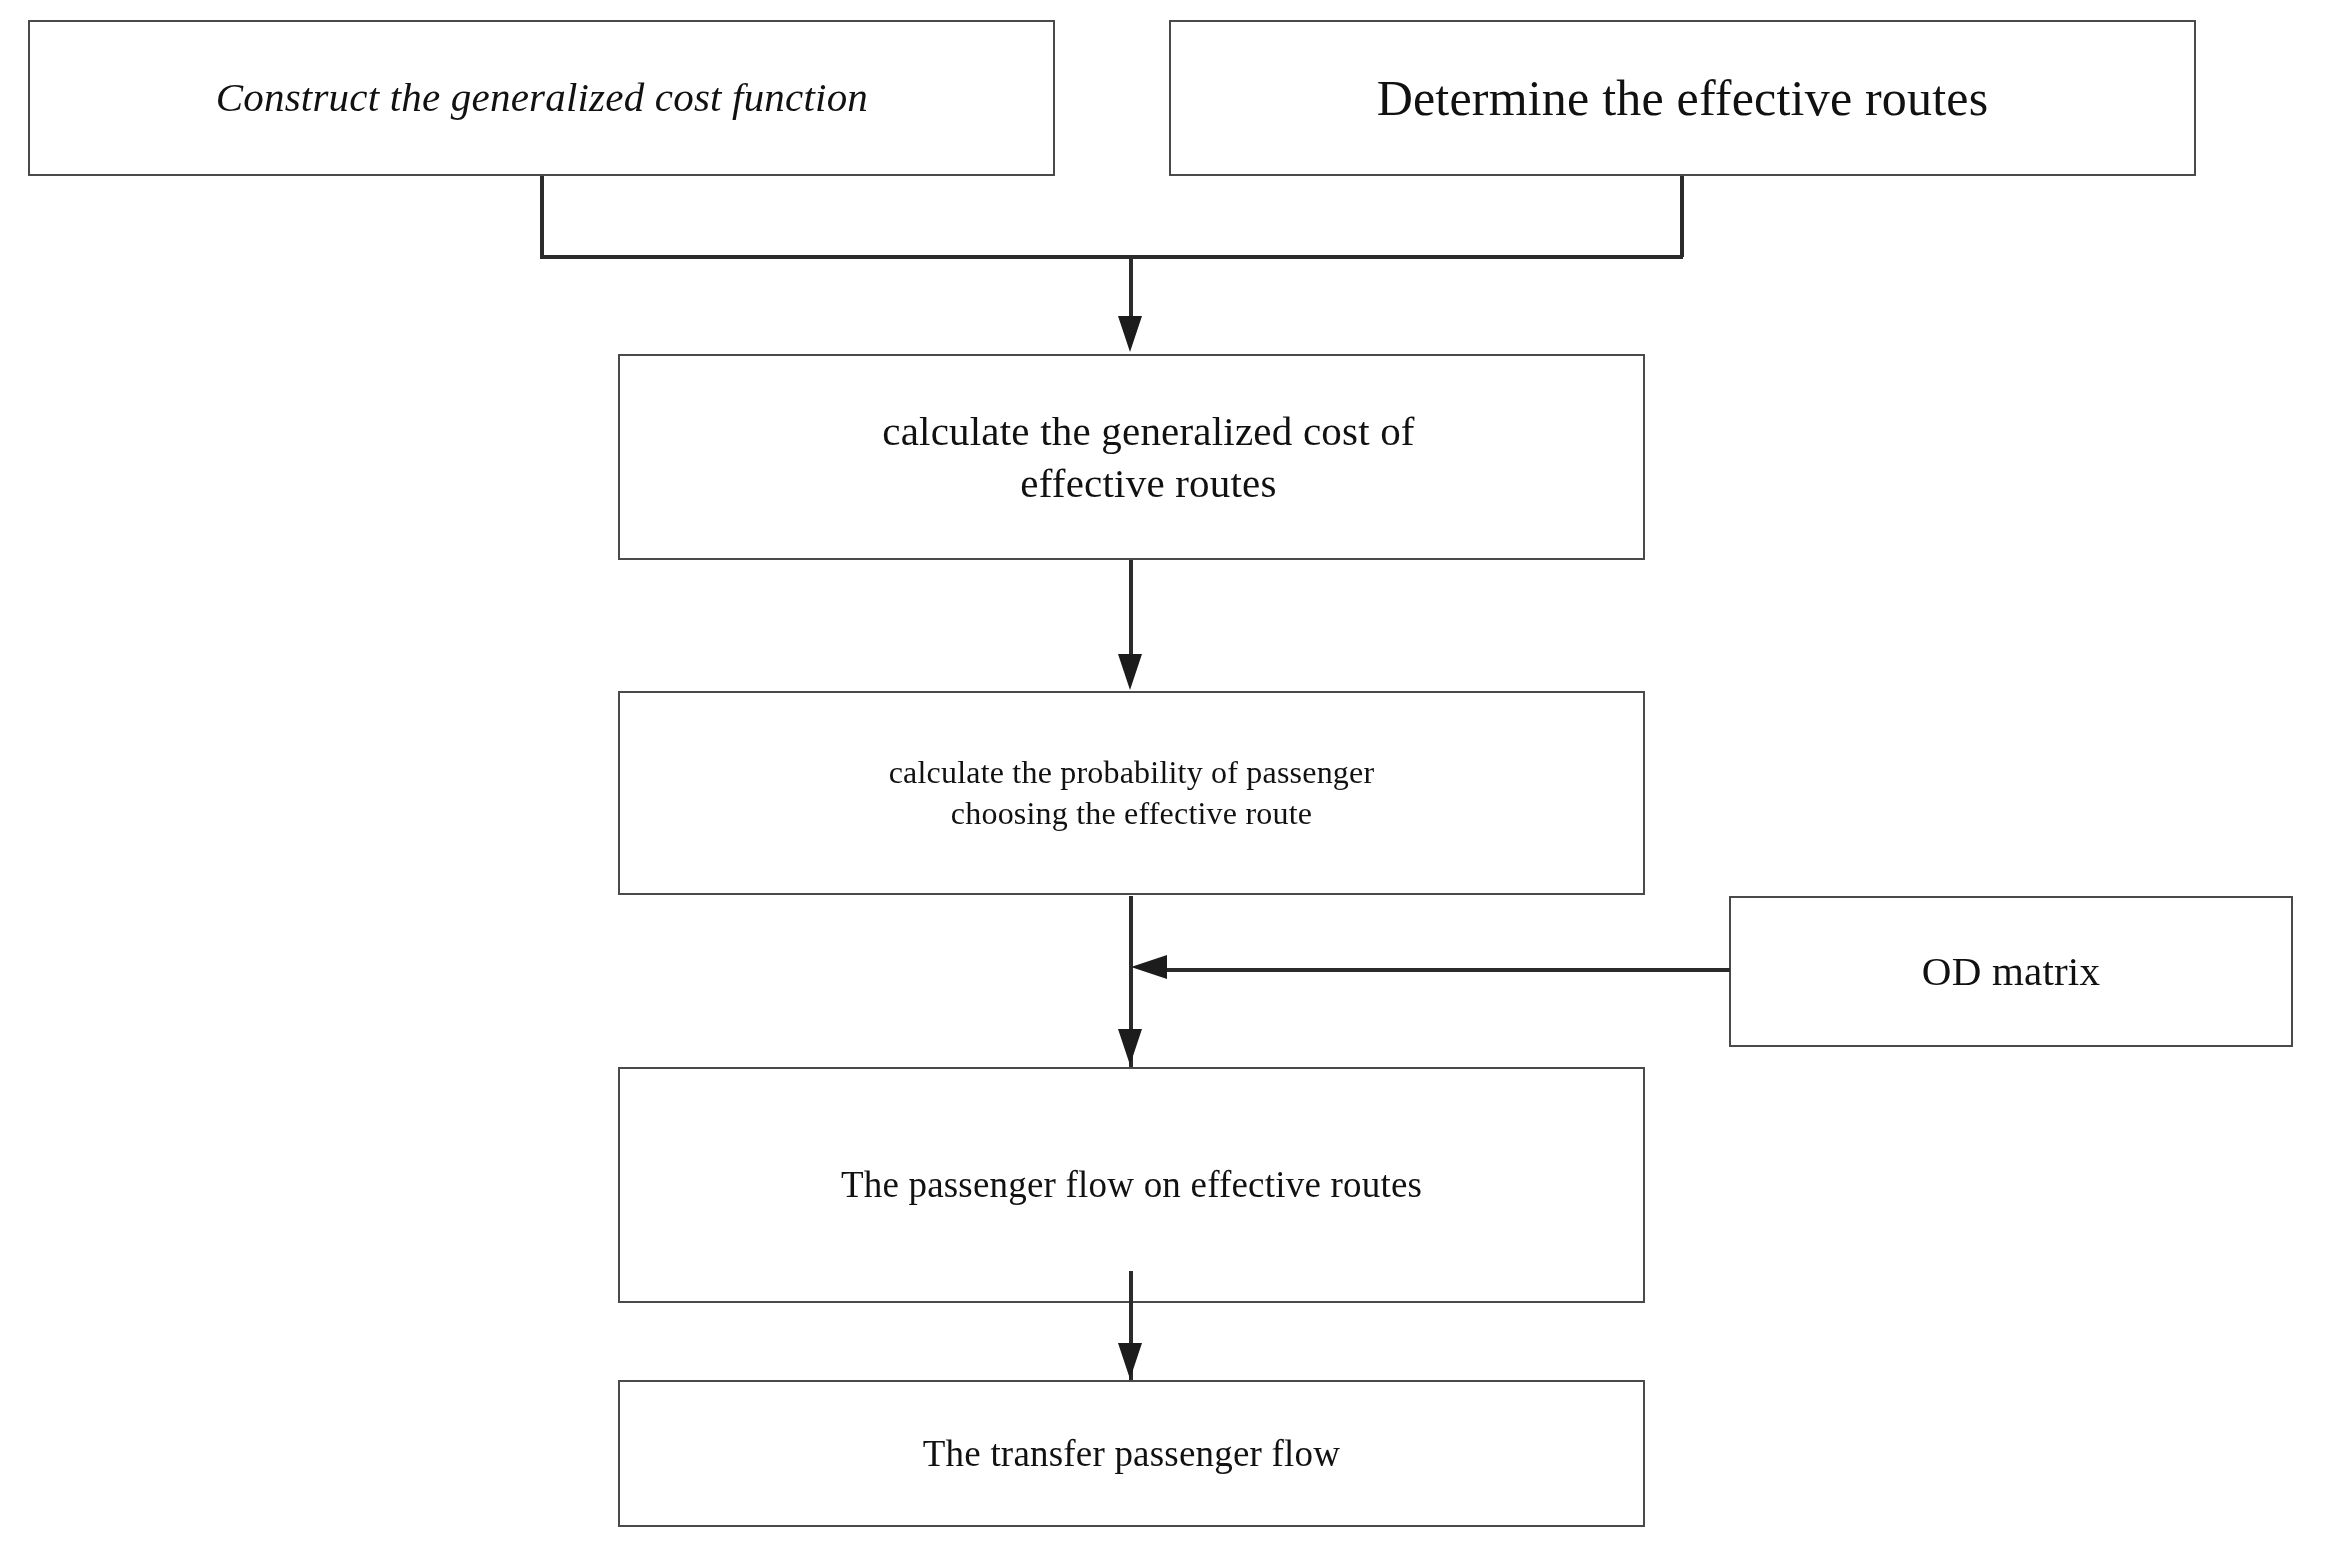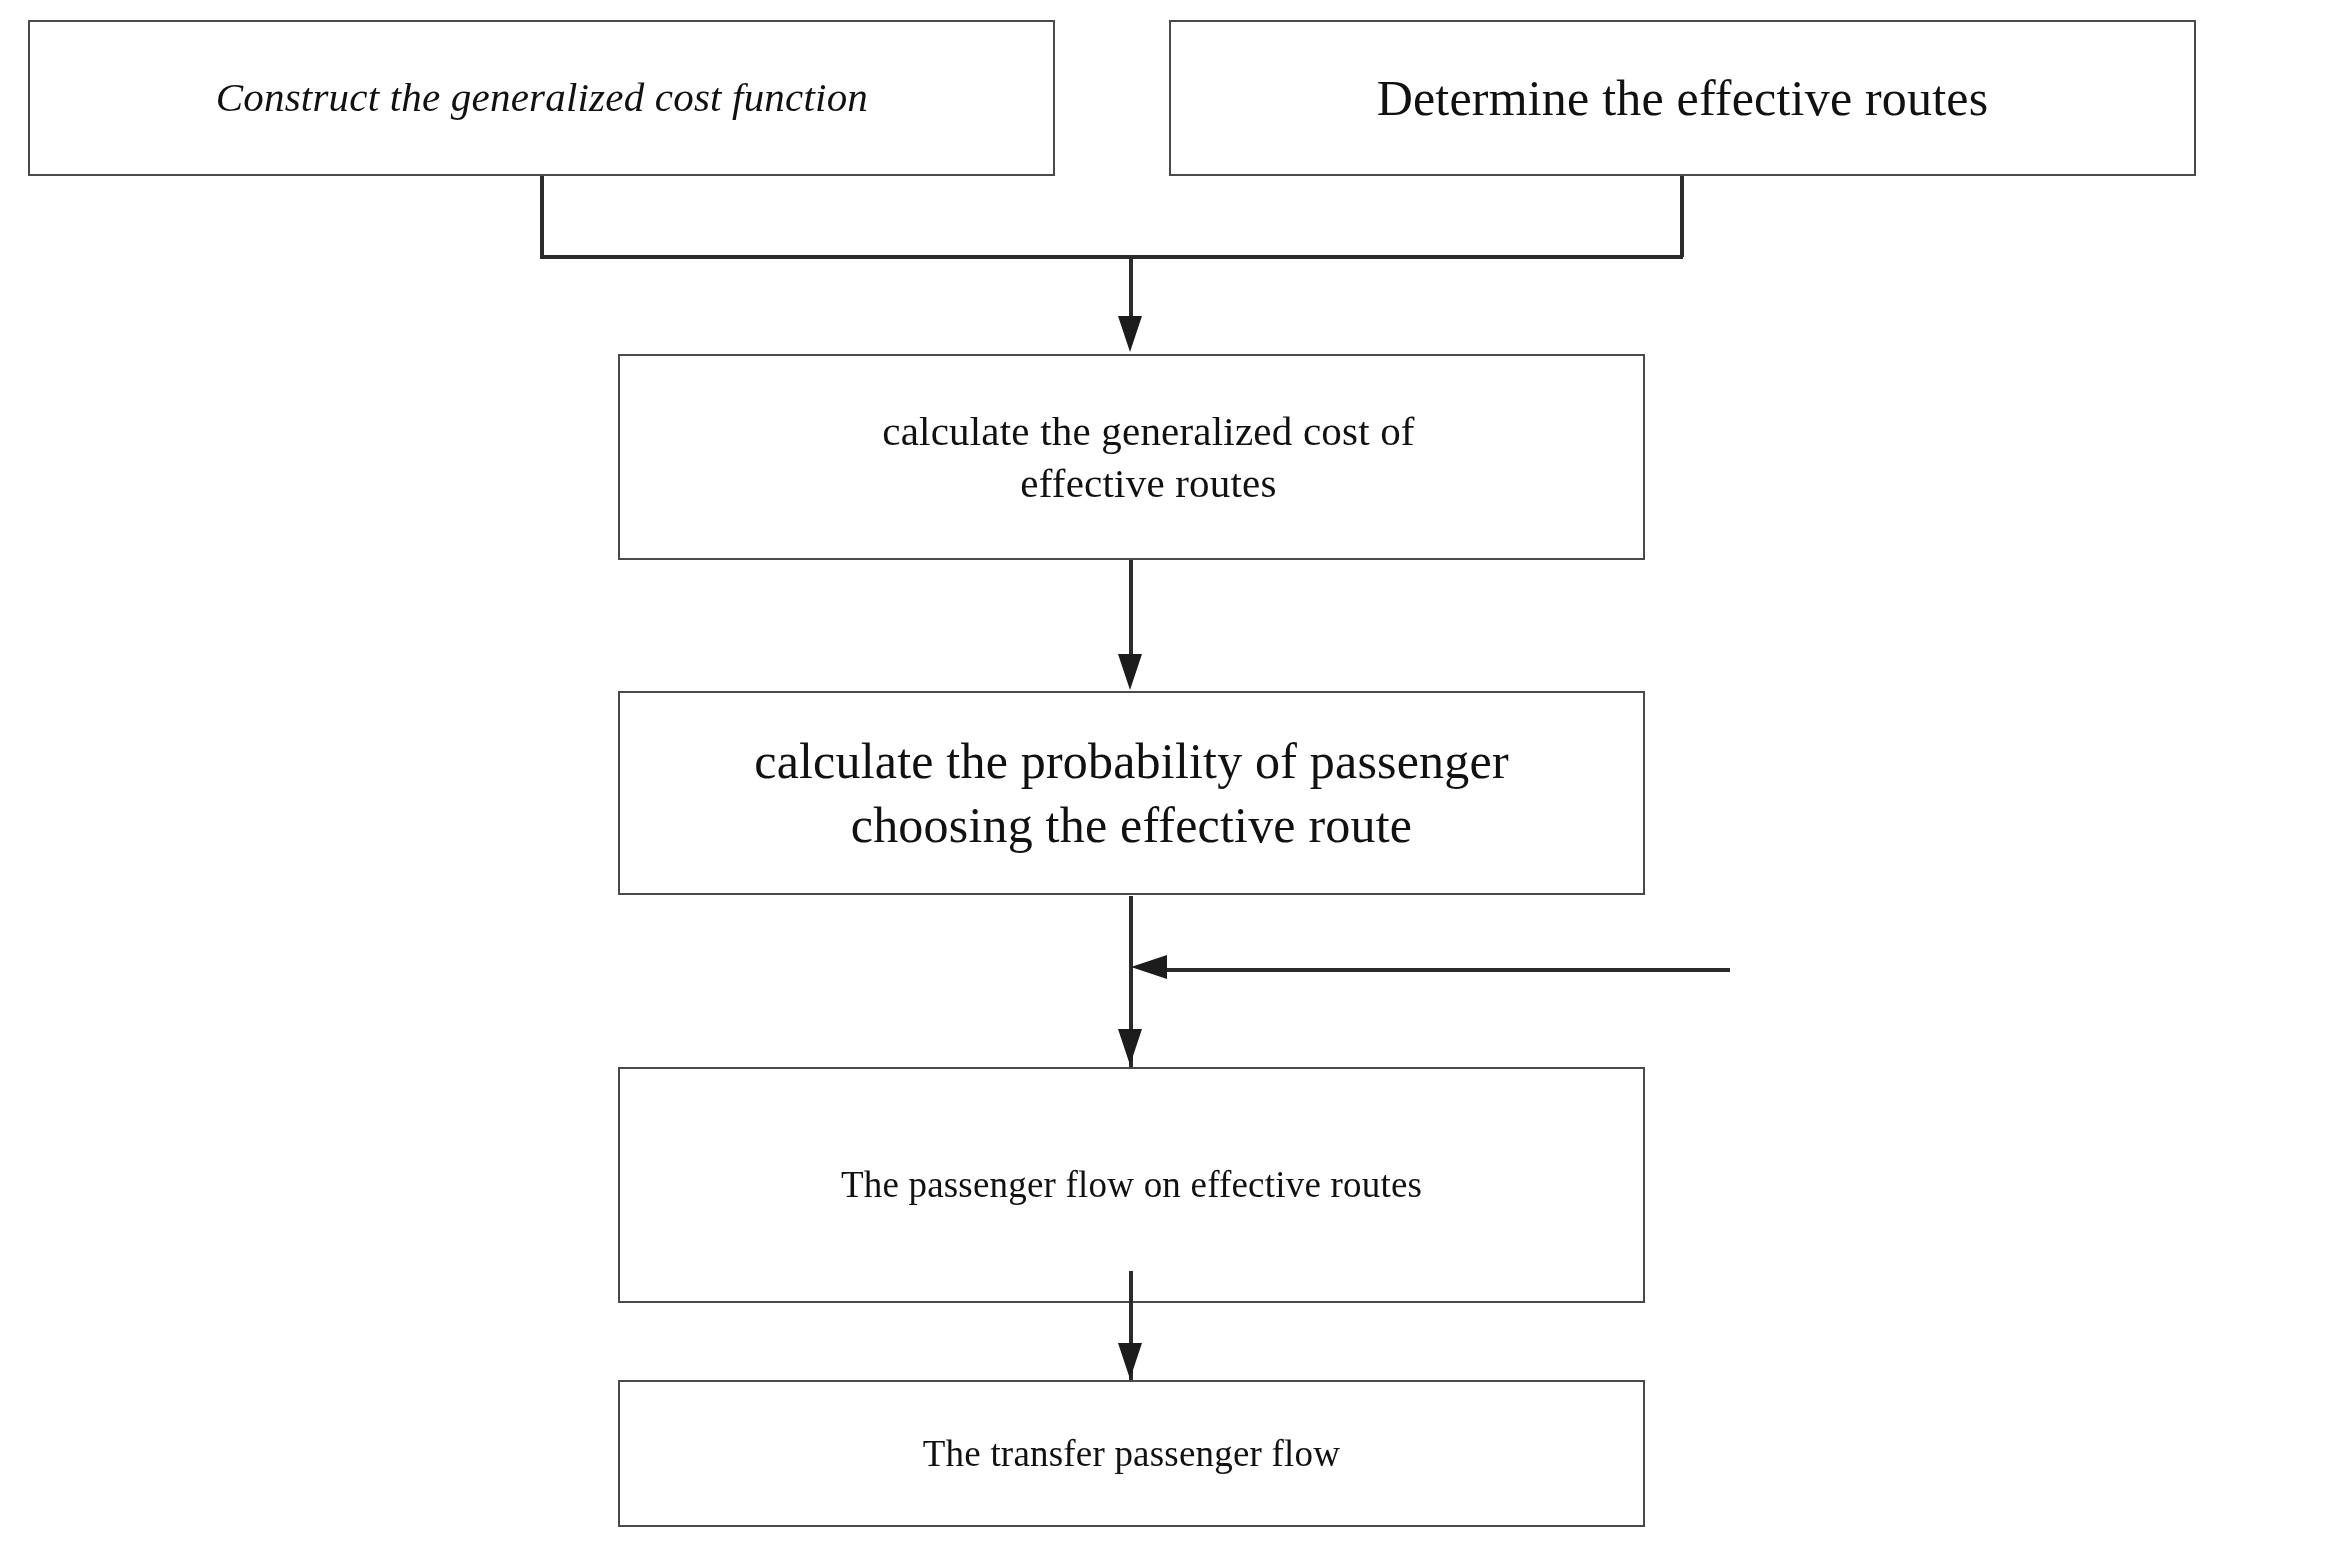--- a/index.html
+++ b/index.html
@@ -30,21 +30,21 @@
   }
   .node-label {
     display: block;
     padding: 0 16px;
     white-space: pre-line;
   }
   
   #node-construct-cost  { left: 28.4px;   top: 19.6px;   width: 1027px; height: 156px; font-size: 41px; font-style: italic; }
   #node-determine-routes{ left: 1169px; top: 19.6px;   width: 1027px; height: 156px; font-size: 50px; }
   #node-calc-cost       { left: 618px;  top: 354px;  width: 1027px; height: 206px; font-size: 41px; padding-left: 34px; }
-  #node-calc-probability{ left: 618px;  top: 691px;  width: 1027px; height: 204px; font-size: 50px; }
+  #node-calc-probability{ left: 618px;  top: 691px;  width: 1027px; height: 204px; font-size: 32px; }
   #node-od-matrix       { left: 1729px; top: 896px; width: 564px;  height: 151px; font-size: 41px; }
   #node-passenger-flow  { left: 618px;  top: 1067px; width: 1027px; height: 236px; font-size: 37px; }
   #node-transfer-flow   { left: 618px;  top: 1380px; width: 1027px; height: 147px; font-size: 37px; }
 
   
   .vline {
     position: absolute;
     width: 3.6px;
     background: #2b2b2b;
   }
@@ -105,20 +105,23 @@
   <div class="node" id="node-calc-cost">
     <span class="node-label">calculate the generalized cost of
 effective routes</span>
   </div>
 
   <div class="node" id="node-calc-probability">
     <span class="node-label">calculate the probability of passenger
 choosing the effective route</span>
   </div>
 
+  <div class="node" id="node-od-matrix">
+    <span class="node-label">OD matrix</span>
+  </div>
 
   <div class="node" id="node-passenger-flow">
     <span class="node-label">The passenger flow on effective routes</span>
   </div>
 
   <div class="node" id="node-transfer-flow">
     <span class="node-label">The transfer passenger flow</span>
   </div>
 
   <div class="vline" id="edge-construct-stem"></div>

